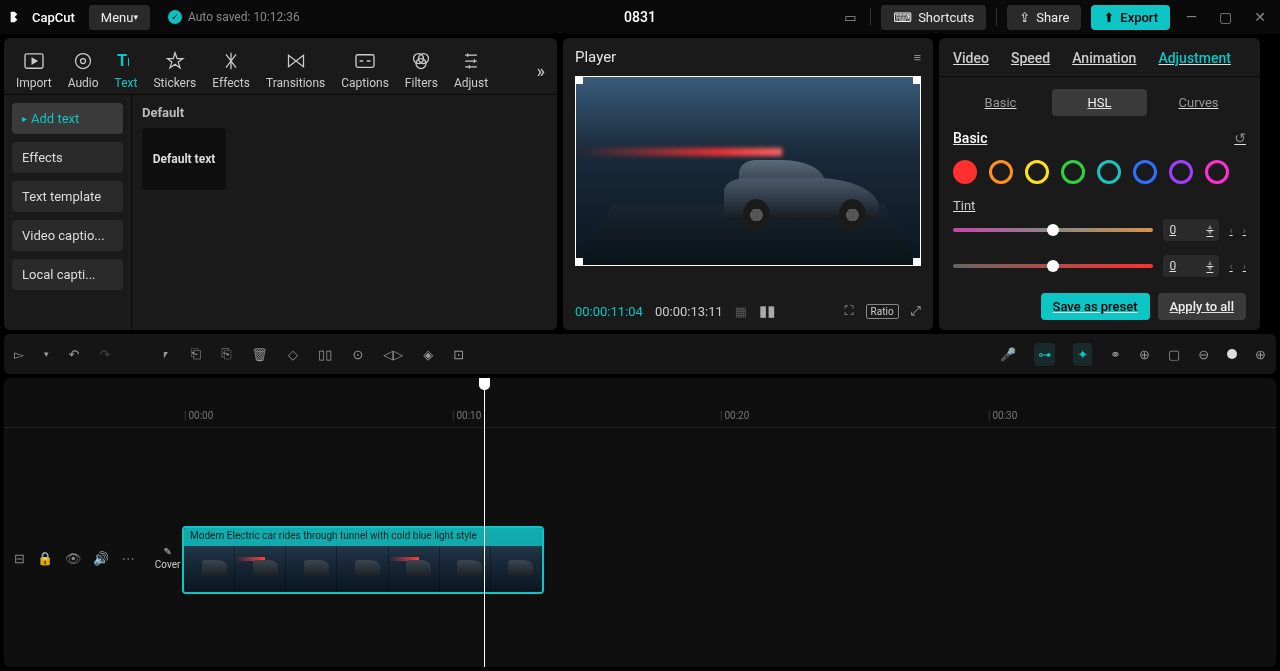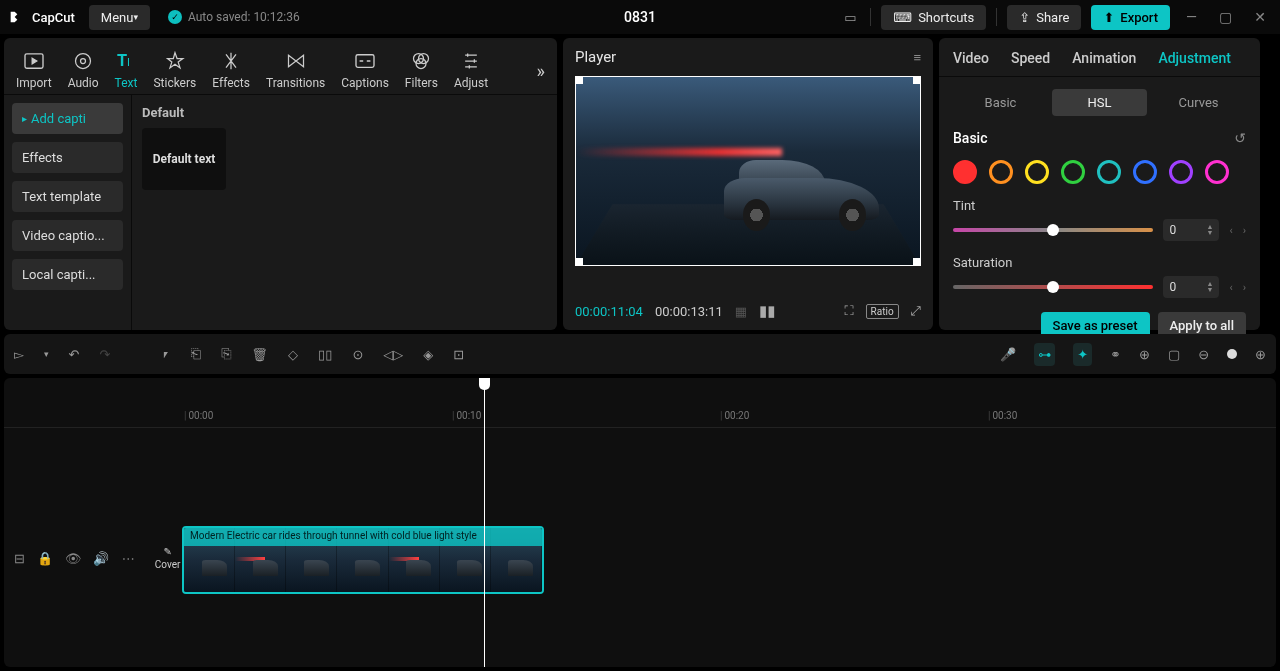--- a/index.html
+++ b/index.html
@@ -54,21 +54,21 @@
 .sel-handle.tr{top:-1px;right:-1px;}
 .sel-handle.bl{bottom:-1px;left:-1px;}
 .sel-handle.br{bottom:-1px;right:-1px;}
 .player-ctrl{display:flex;align-items:center;padding:10px 12px;gap:12px;}
 .time-cur{color:#0dc5c5;font-size:13px;}
 .time-tot{color:#ccc;font-size:13px;}
 .pc-spacer{flex:1;}
 .pc-icon{color:#aaa;cursor:pointer;}
 .ratio-box{border:1px solid #888;padding:1px 4px;font-size:10px;color:#ccc;border-radius:2px;}
 
-.right-panel{width:321px;display:flex;flex-direction:column;padding:0 0 10px;}
+.right-panel{width:321px;display:flex;flex-direction:column;padding:0 0 10px;text-decoration:underline;}
 .adj-tabs{display:flex;padding:12px 14px 10px;gap:22px;border-bottom:1px solid #0a0a0a;}
 .adj-tab{color:#ccc;font-size:14px;cursor:pointer;font-weight:500;}
 .adj-tab.active{color:#0dc5c5;}
 .sub-tabs{display:flex;padding:12px 14px 0;gap:4px;}
 .sub-tab{flex:1;text-align:center;padding:6px;background:transparent;color:#999;border-radius:4px;cursor:pointer;font-size:13px;}
 .sub-tab.active{background:#3a3a3a;color:#eee;}
 .adj-body{padding:14px;display:flex;flex-direction:column;gap:14px;}
 .sec-head{display:flex;align-items:center;justify-content:space-between;color:#fff;font-weight:500;font-size:14px;}
 .reset-i{color:#888;cursor:pointer;}
 .swatches{display:flex;gap:12px;}
@@ -237,21 +237,21 @@
               <svg width="20" height="20" viewBox="0 0 24 24" stroke="#ccc" fill="none" stroke-width="1.5">
                 <path d="M5 5h14M5 12h14M5 19h14M8 3v4M16 10v4M10 17v4"></path>
               </svg>
             </div>
             <span>Adjust</span>
           </div>
       <div class="tool-more">»</div>
     </div>
     <div class="left-body">
       <div class="side-list">
-        <div class="side-item active">Add capti</div>
+        <div class="side-item active">Add text</div>
         <div class="side-item">Effects</div>
         <div class="side-item">Text template</div>
         <div class="side-item">Video captio...</div>
         <div class="side-item">Local capti...</div>
       </div>
       <div class="content-area">
         <div class="content-label">Default</div>
         <div class="text-thumb">Default text</div>
       </div>
     </div>
@@ -328,21 +328,20 @@
                 <span class="spinner">
                   <span>▲</span>
                   <span>▼</span>
                 </span>
               </div>
           <span class="nav-arrow">‹</span>
           <span class="nav-arrow">›</span>
         </div>
       </div>
       <div class="slider-row">
-        <div class="slider-label">Saturation</div>
         <div class="slider-ctrl">
           <div class="slider-track sat-grad">
                 <div class="slider-thumb"></div>
               </div>
           <div class="val-box">
                 <span>0</span>
                 <span class="spinner">
                   <span>▲</span>
                   <span>▼</span>
                 </span>

